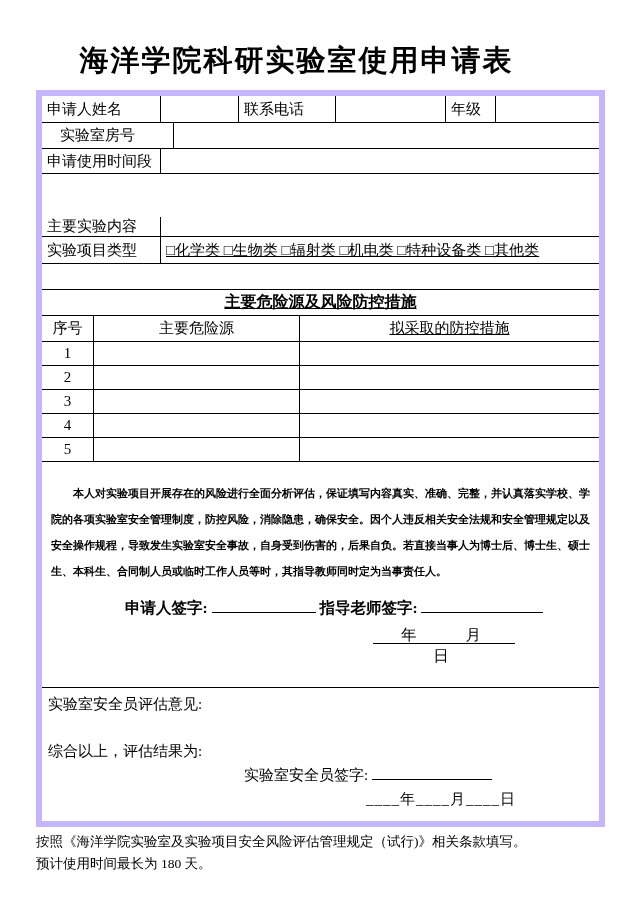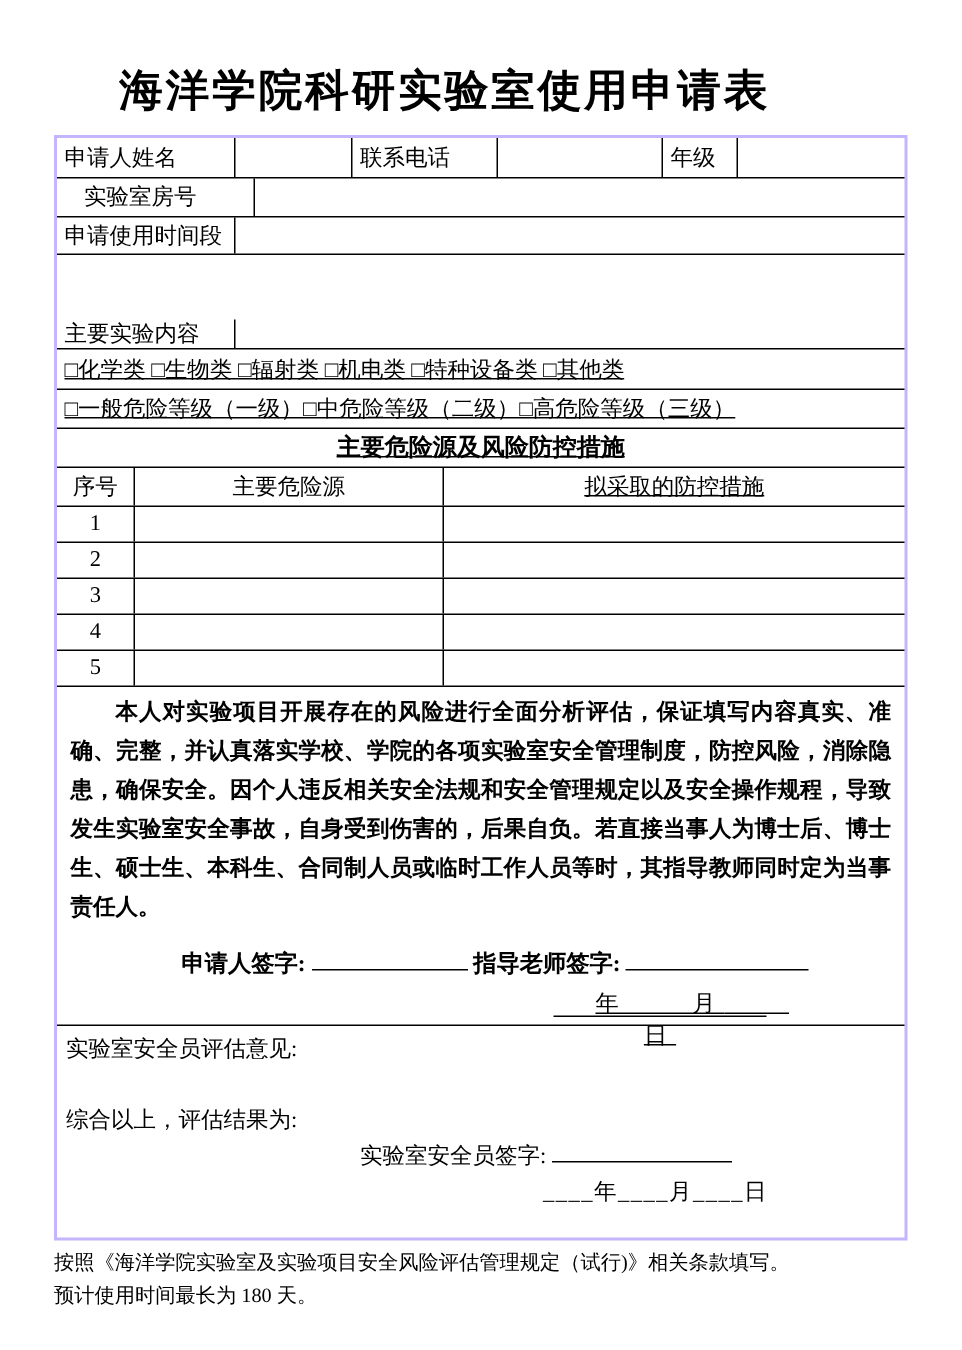--- a/index.html
+++ b/index.html
@@ -10,21 +10,21 @@
   }
   .page { position:relative; width:593px; height:900px; background:#fff; }
 
   .doc-title {
     position:absolute; top:41px; left:0; width:100%;
     text-align:center; font-size:29px; font-weight:bold; letter-spacing:2px;
   }
 
   .tbl {
     position:absolute; left:36px; top:90px; width:569px; height:737px;
-    border:2px solid #c4b5fd; box-sizing:border-box;
+    border:6px solid #c4b5fd; box-sizing:border-box;
     display:flex; flex-direction:column; font-size:15px;
   }
   .row { display:flex; flex-direction:row; border-bottom:1px solid #000; box-sizing:border-box; flex-shrink:0; }
   .row.last { border-bottom:none; }
   .cell {
     border-right:1px solid #000; box-sizing:border-box;
     display:flex; align-items:center; padding:0 5px; overflow:hidden; white-space:nowrap;
   }
   .cell.end { border-right:none;text-decoration:underline; }
   .cell.center { justify-content:center; padding:0 2px; }
@@ -40,29 +40,29 @@
   .w-phoneval { width:110px; flex:0 0 110px; }
   .w-grade { width:50px;  flex:0 0 50px; }
   .w-no    { width:52px;  flex:0 0 52px; }
   .w-src   { width:206px; flex:0 0 206px; }
 
   .section-head { font-weight:bold; font-size:16px; }
 
   .commit { height:226px; border-bottom:1px solid #000; box-sizing:border-box; padding:3px 9px 0 9px; flex-shrink:0; }
   .commit-title { text-align:center; font-weight:bold; font-size:16px; line-height:22px; }
   .commit-body {
-    font-weight:bold; font-size:15px; line-height:26px;
-    text-align:justify; text-indent:2em; margin-top:1px;
+    font-weight:bold; font-size:11px; line-height:26px;
+    text-align:justify; text-indent:2em; margin-top:15px;
   }
   .sig-line { margin-top:14px; padding-left:74px; font-weight:bold; font-size:15.5px; }
   .uline { display:inline-block; border-bottom:1px solid #000; height:14px; vertical-align:baseline; }
   .u-applicant { width:104px; }
   .u-advisor  { width:122px; }
   .date-line { margin-top:6px; padding-left:322px; font-size:15.5px; }
-  .u-date { width:142px; text-align:center; letter-spacing:6px; height:18px;text-decoration:underline; }
+  .u-date { width:142px; text-align:center; letter-spacing:6px; height:18px; }
 
   .assess { flex:1 1 auto; display:flex; flex-direction:column; padding:6px 20px 4px 6px; box-sizing:border-box; font-size:15px; }
   .assess-opinion { line-height:20px; }
   .assess-result { margin-top:27px; line-height:20px; }
   .assess-options { margin-top:4px; line-height:22px; }
   .officer-sign { margin-top:2px; padding-left:196px; line-height:24px; }
   .u-officer { width:120px; }
   .officer-date { margin-top:1px; padding-left:318px; line-height:22px; letter-spacing:1px; }
 
   .footnotes { position:absolute; left:36px; top:831px; width:569px; font-size:13.5px; line-height:22px; }
@@ -95,25 +95,25 @@
       <div class="cell w-label">申请使用时间段</div>
       <div class="cell grow end"></div>
     </div>
 
     <div class="row hD">
       <div class="cell w-label">主要实验内容</div>
       <div class="cell grow end"></div>
     </div>
 
     <div class="row hE">
+      <div class="cell w-label">实验项目类型</div>
       <div class="cell grow end">□化学类 □生物类 □辐射类 □机电类 □特种设备类 □其他类</div>
     </div>
 
     <div class="row hF">
-      <div class="cell grow end">□一般危险等级（一级）□中危险等级（二级）□高危险等级（三级）</div>
     </div>
 
     <div class="row hG">
       <div class="cell grow end center section-head">主要危险源及风险防控措施</div>
     </div>
 
     <div class="row hH">
       <div class="cell w-no center">序号</div>
       <div class="cell w-src center">主要危险源</div>
       <div class="cell grow end center">拟采取的防控措施</div>

